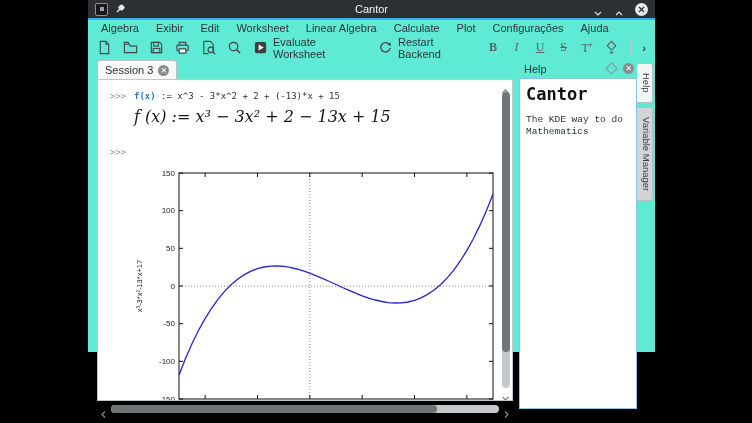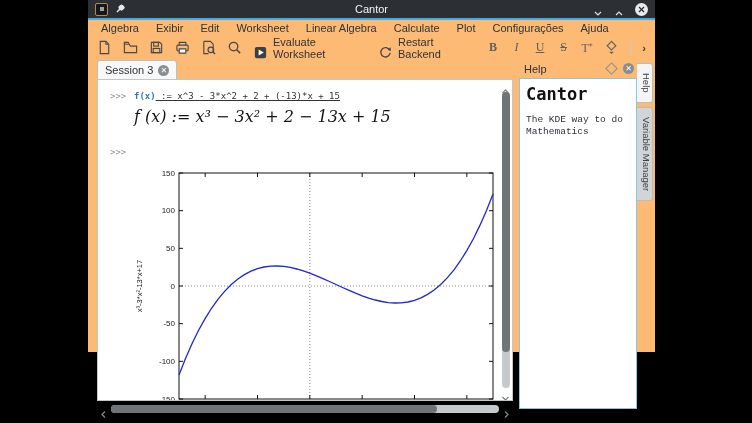--- a/index.html
+++ b/index.html
@@ -1,18 +1,18 @@
 <!DOCTYPE html>
 <html><head>
 <meta charset="utf-8">
 <style>
   html,body{margin:0;padding:0;}
   body{width:752px;height:423px;background:#000;position:relative;overflow:hidden;
        font-family:"Liberation Sans",sans-serif;-webkit-font-smoothing:antialiased;}
-  .window{position:absolute;left:88px;top:0;width:567px;height:352px;background:#fdba74;
+  .window{position:absolute;left:88px;top:0;width:567px;height:352px;background:#5eead4;
           display:flex;flex-direction:column;}
   
   .titlebar{height:18px;background:#2c3035;display:flex;align-items:center;padding:0 7px;flex:0 0 auto;}
   .tb-left{display:flex;align-items:center;gap:7px;width:120px;}
   .appicon{width:11px;height:11px;background:#15181b;border:1.5px solid #b08c55;border-radius:2px;
            display:flex;align-items:center;justify-content:center;}
   .appicon i{display:block;width:4px;height:4px;background:#9aa0a6;}
   .title{flex:1;text-align:center;color:#f2f4f5;font-size:11px;}
   .tb-right{display:flex;align-items:center;gap:11px;width:120px;justify-content:flex-end;}
   .chev{width:10px;height:10px;}
@@ -20,21 +20,21 @@
             align-items:center;justify-content:center;}
   .accentline{height:2px;background:#3daee9;flex:0 0 auto;}
   
   .menubar{height:16px;display:flex;align-items:center;gap:17px;padding:0 13px;
            font-size:11px;color:#2e3338;flex:0 0 auto;}
   .menu-item{cursor:default;}
   
   .toolbar{height:23px;display:flex;align-items:center;padding:0 9px;gap:11px;flex:0 0 auto;}
   .ticon{width:15px;height:15px;display:inline-flex;}
   .ticon svg{width:15px;height:15px;}
-  .tbtn{display:flex;align-items:flex-end;gap:5px;font-size:11px;color:#2e3338;}
+  .tbtn{display:flex;align-items:center;gap:5px;font-size:11px;color:#2e3338;}
   .fmt{font-size:12px;color:#5c6166;width:13px;text-align:center;font-family:"Liberation Serif",serif;}
   .fmt.b{font-weight:bold;}
   .fmt.i{font-style:italic;}
   .fmt.u{text-decoration:underline;}
   .fmt.s{text-decoration:line-through;}
   .tsep{width:1px;height:14px;background:#c9cccf;}
   .overflow{font-size:11px;color:#3a3f44;font-weight:bold;}
   
   .main{flex:1;display:flex;padding:0 0 0 9px;min-height:0;}
   .ws-col{width:416px;display:flex;flex-direction:column;flex:0 0 auto;}
@@ -45,21 +45,21 @@
   .tabclose{width:11px;height:11px;border-radius:50%;background:#878d91;color:#fff;font-size:8px;
             line-height:11px;text-align:center;display:block;}
   .ws-area{height:322px;background:#ffffff;border:1px solid #c2c6c8;position:relative;
            box-sizing:border-box;flex:0 0 auto;overflow:hidden;}
   .ws-line{display:flex;font-family:"DejaVu Sans Mono",monospace;font-size:9px;line-height:12px;}
   .ws-line.first{margin-top:10px;}
   .prompt{color:#8e9498;margin-left:12px;width:24px;flex:0 0 auto;}
   .code{white-space:pre;}
   .tok-fn{color:#2d78b8;font-weight:bold;}
   .tok-br{color:#c8792a;}
-  .tok-code{color:#2e3338;text-decoration:underline;}
+  .tok-code{color:#2e3338;}
   .mathline{font-family:"DejaVu Serif",serif;font-style:italic;font-size:16px;color:#141414;
             margin:5px 0 20px 36px;}
   .plot-wrap{margin:7px 0 0 33px;}
   svg text{font-family:"Liberation Sans",sans-serif;}
   
   .vscroll{position:absolute;top:2px;right:1px;bottom:2px;width:11px;display:flex;
            flex-direction:column;align-items:center;}
   .arrow{width:9px;height:9px;flex:0 0 auto;}
   .vtrack{flex:1;width:8px;background:#c6c9cb;border-radius:4px;margin:1px 0;position:relative;}
   .vthumb{position:absolute;top:0;left:0;width:8px;height:88%;background:#6f7477;border-radius:4px;}

